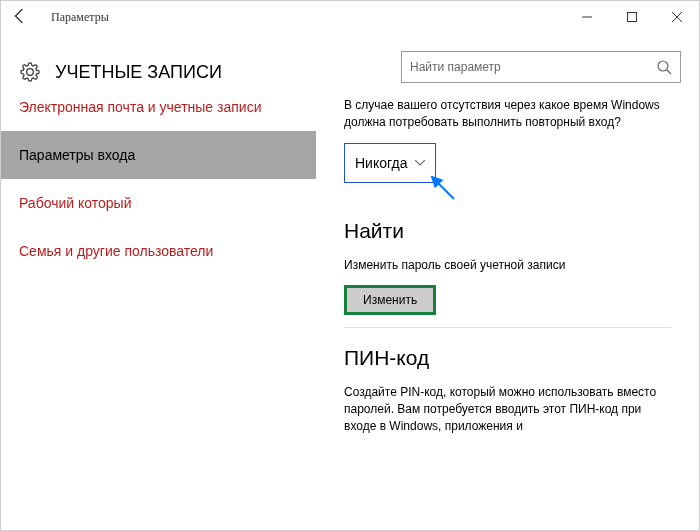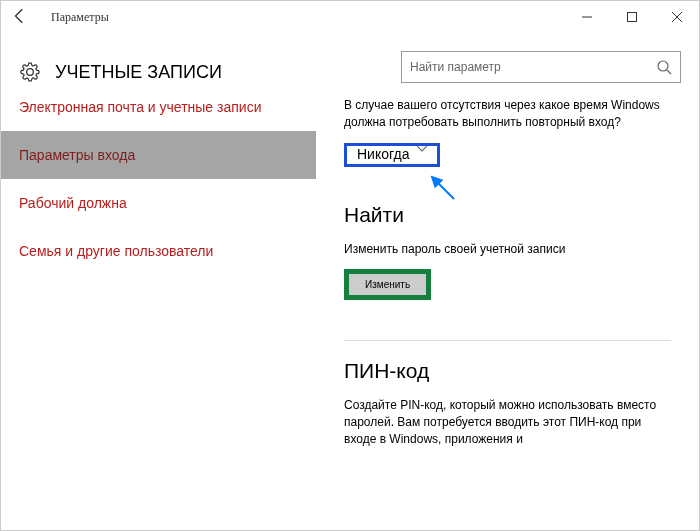--- a/index.html
+++ b/index.html
@@ -14,31 +14,31 @@
   .back-btn { width: 28px; height: 28px; display:flex; align-items:center; justify-content:center; margin-right: -2px; position:absolute; top:2px; left:6px;}
   .gear { width: 22px; height: 22px; margin-right: 14px; display:flex; align-items:center; justify-content:center;}
   .page-title { font-size: 18px; font-weight: 400; color: #000; flex: 1; }
   .search { width: 280px; height: 32px; border: 1px solid #999; display:flex; align-items:center; padding: 0 8px; }
   .search input { border:none; outline:none; flex:1; font-size:12px; background:transparent; }
   .search input::placeholder { color:#666; }
   
   .body { display:flex; height: calc(531px - 82px); }
   .sidebar { width: 315px; background:#fff; overflow:hidden; }
   .side-item { height: 48px; display:flex; align-items:center; padding: 0 18px; font-size: 14px; color:#b91c1c; border-bottom: 0; cursor:default;}
-  .side-item.selected { background: #a5a5a5; color:#7f1d1d; }
+  .side-item.selected { background: #a5a5a5; color:#000000; }
   
   .content { flex:1; padding: 14px 28px; overflow:hidden; }
   .section-title { font-size: 21px; font-weight: 400; margin-bottom: 14px; margin-top: 6px;}
   .desc { font-size: 12px; color:#000; line-height: 1.4; margin-bottom: 12px; }
-  .dropdown { display:inline-flex; border:3px solid #1d4ed8; height:24px; padding: 0 10px; font-size:14px; position:relative; background:#fff;}
+  .dropdown { display:inline-flex; align-items:center; border:1px solid #1d4ed8; height:40px; padding: 0 10px; font-size:14px; position:relative; background:#fff;}
   .dropdown .chev { margin-left: 8px; }
   .arrow-annot { position:absolute; left: 82px; top: 28px; pointer-events:none;}
   .dd-wrap{ position:relative; display:inline-block; margin-bottom: 30px;}
   
-  .btn { display:inline-block; background:#ccc; border:5px solid #15803d; padding: 5px 16px; font-size:10px; margin-bottom: 32px;}
+  .btn { display:inline-block; background:#ccc; border:3px solid #15803d; padding: 5px 16px; font-size:12px; margin-bottom: 4px;}
   
   hr.sep { border:none; border-top:1px solid #ddd; margin: 8px 0 18px 0;}
 </style>
 </head>
 <body>
 
 <div class="titlebar">
   <div class="back-btn">
     <svg viewBox="0 0 16 16" width="18" height="18">
         <path d="M10 2 L4 8 L10 14" stroke="#333" stroke-width="1.2" fill="none"></path>
@@ -81,21 +81,21 @@
 
 <div class="body">
   <div class="sidebar">
     <div class="side-item">
         <span>Электронная почта и учетные записи</span>
       </div>
     <div class="side-item selected">
         <span>Параметры входа</span>
       </div>
     <div class="side-item">
-        <span>Рабочий должна</span>
+        <span>Рабочий который</span>
       </div>
     <div class="side-item">
         <span>Семья и другие пользователи</span>
       </div>
   </div>
 
   <div class="content">
     <div class="desc">В случае вашего отсутствия через какое время Windows должна потребовать выполнить повторный вход?</div>
     <div class="dd-wrap">
       <div class="dropdown">

